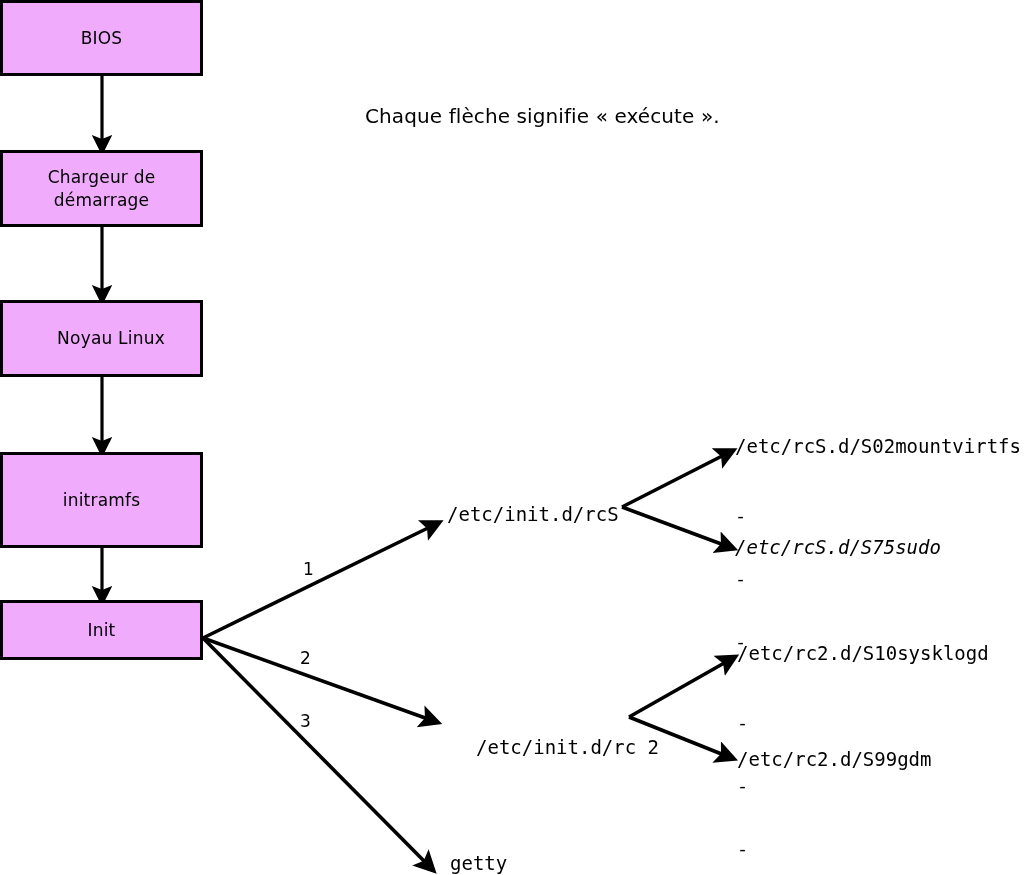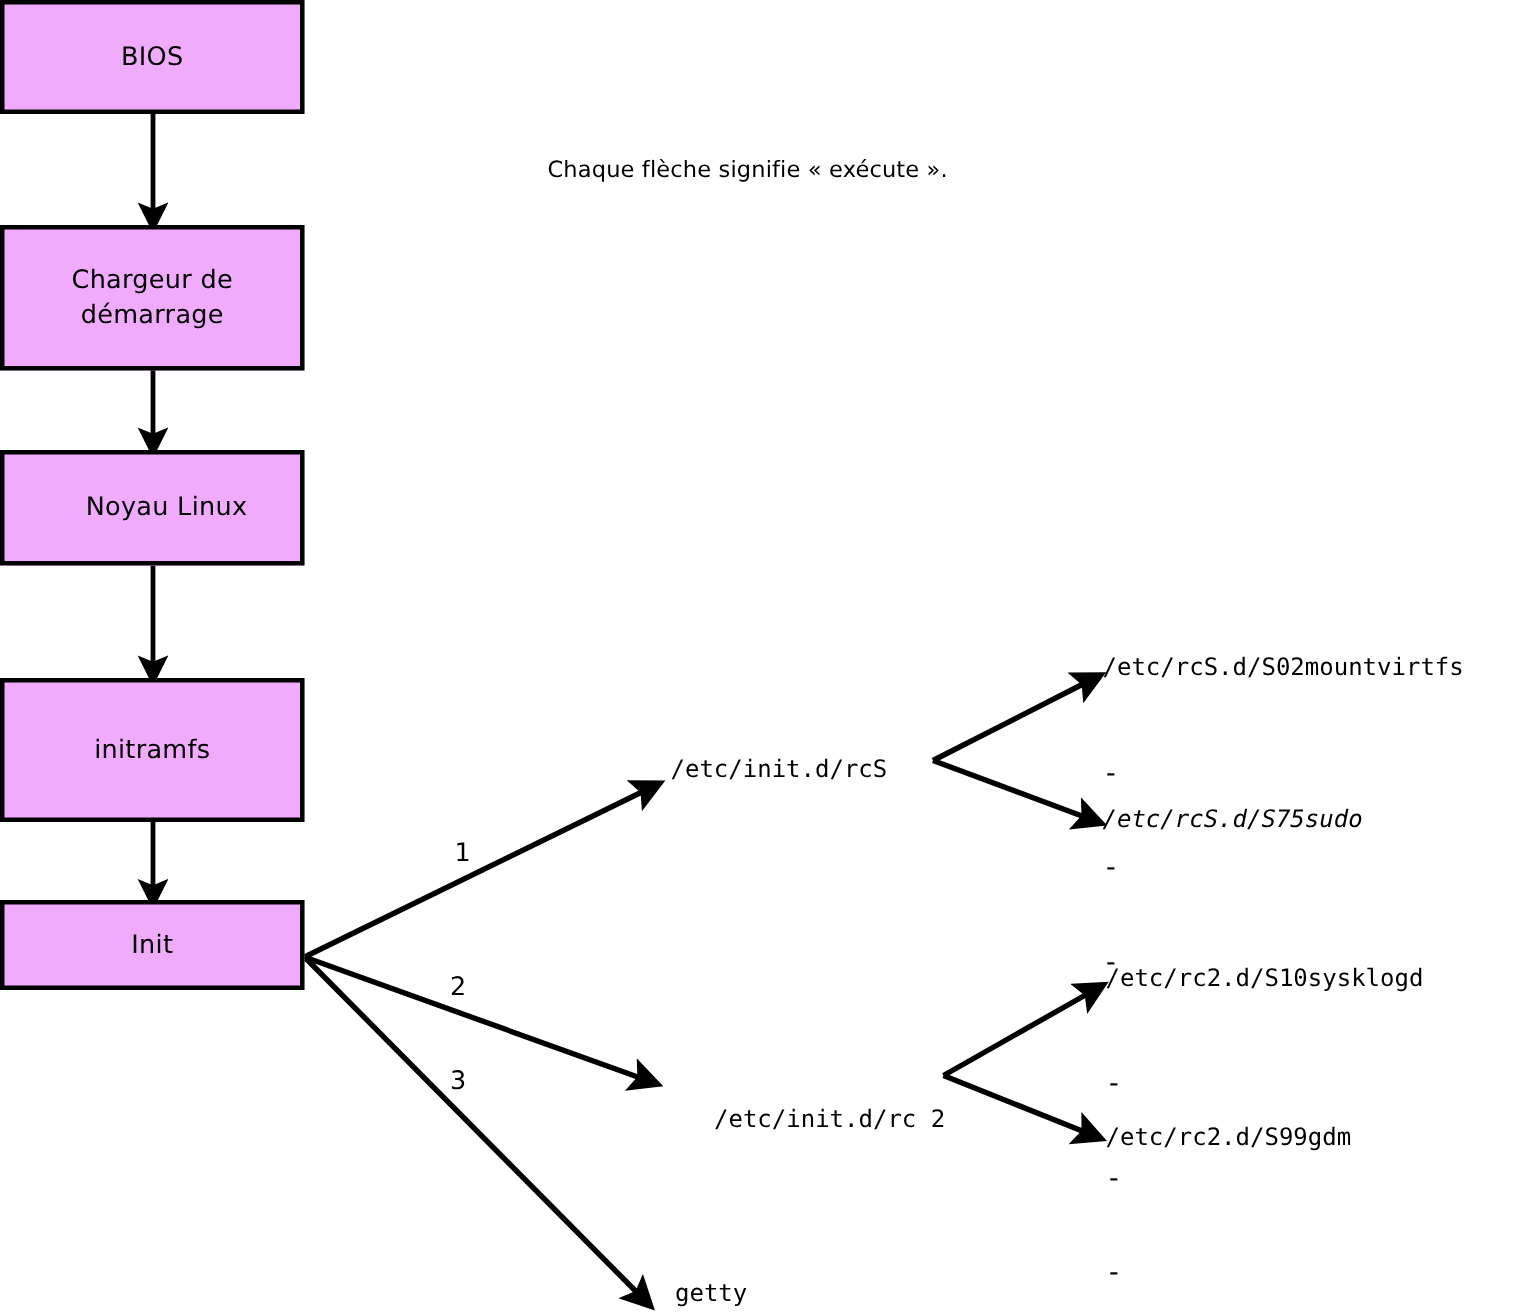--- a/index.html
+++ b/index.html
@@ -36,29 +36,29 @@
     color: #000000;
     font-family: "DejaVu Sans", sans-serif;
     font-size: 17px;
     line-height: 1.35;
     letter-spacing: 0.2px;
   }
   .note {
     position: absolute;
     color: #000000;
     font-family: "DejaVu Sans", sans-serif;
-    font-size: 15px;
+    font-size: 20px;
     white-space: nowrap;
     letter-spacing: 0.1px;
   }
   .mono {
     position: absolute;
     color: #000000;
     font-family: "DejaVu Sans Mono", monospace;
-    font-size: 16px;
+    font-size: 19px;
     white-space: pre;
     letter-spacing: 0px;
   }
   .arrow-num {
     position: absolute;
     color: #000000;
     font-family: "DejaVu Sans", sans-serif;
     font-size: 17px;
     white-space: nowrap;
   }
@@ -104,21 +104,21 @@
     <g stroke="#000000" stroke-width="3.6" fill="none" marker-end="url(#ah)">
       <line x1="629" y1="717" x2="726" y2="662"></line>
       <line x1="629" y1="717" x2="724" y2="755"></line>
     </g>
   </svg>
 
   <div class="box" style="left:0px; top:0px; width:203px; height:76px;">
     <span>BIOS</span>
   </div>
 
-  <div class="box" style="left:0px; top:150px; width:203px; height:97px;">
+  <div class="box" style="left:0px; top:150px; width:203px; height:77px;">
     <span>
       <span>Chargeur de</span><br>
       <span>démarrage</span>
     </span>
   </div>
 
   <div class="box" style="left:0px; top:300px; width:203px; height:77px;padding-left:19px;">
     <span>Noyau Linux</span>
   </div>
 

